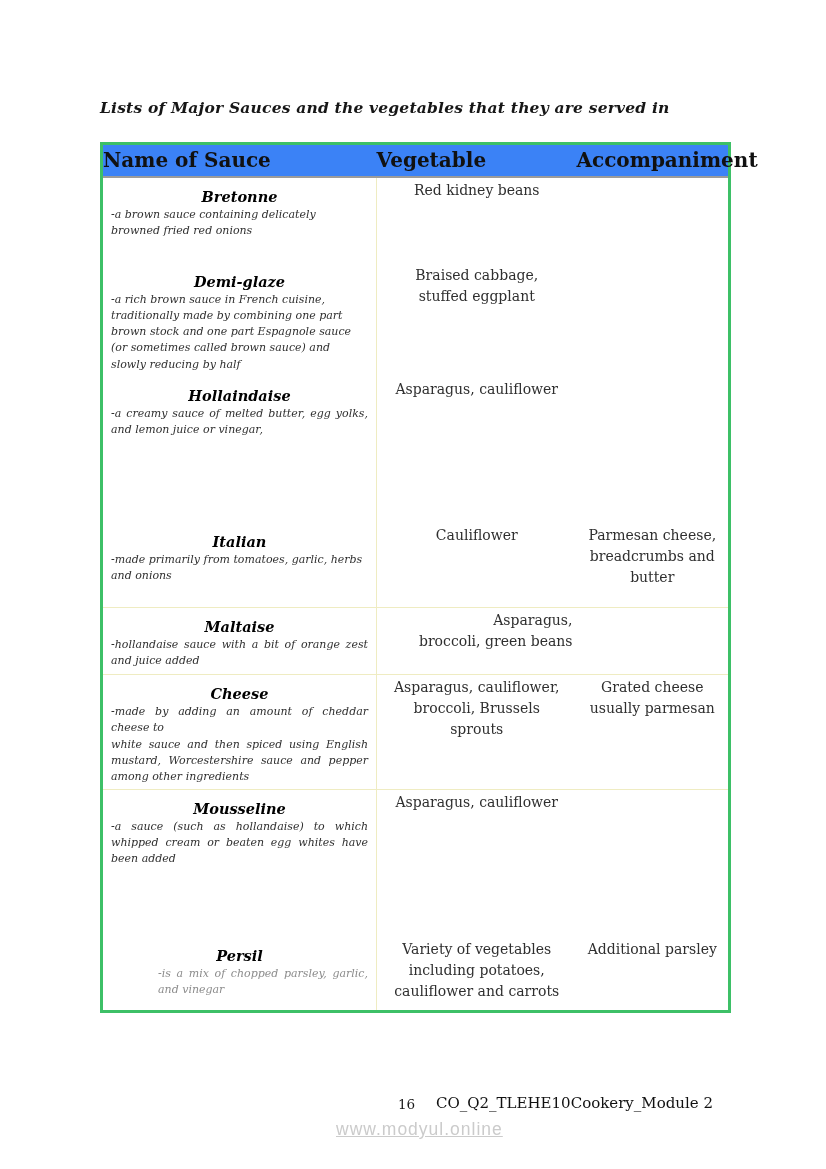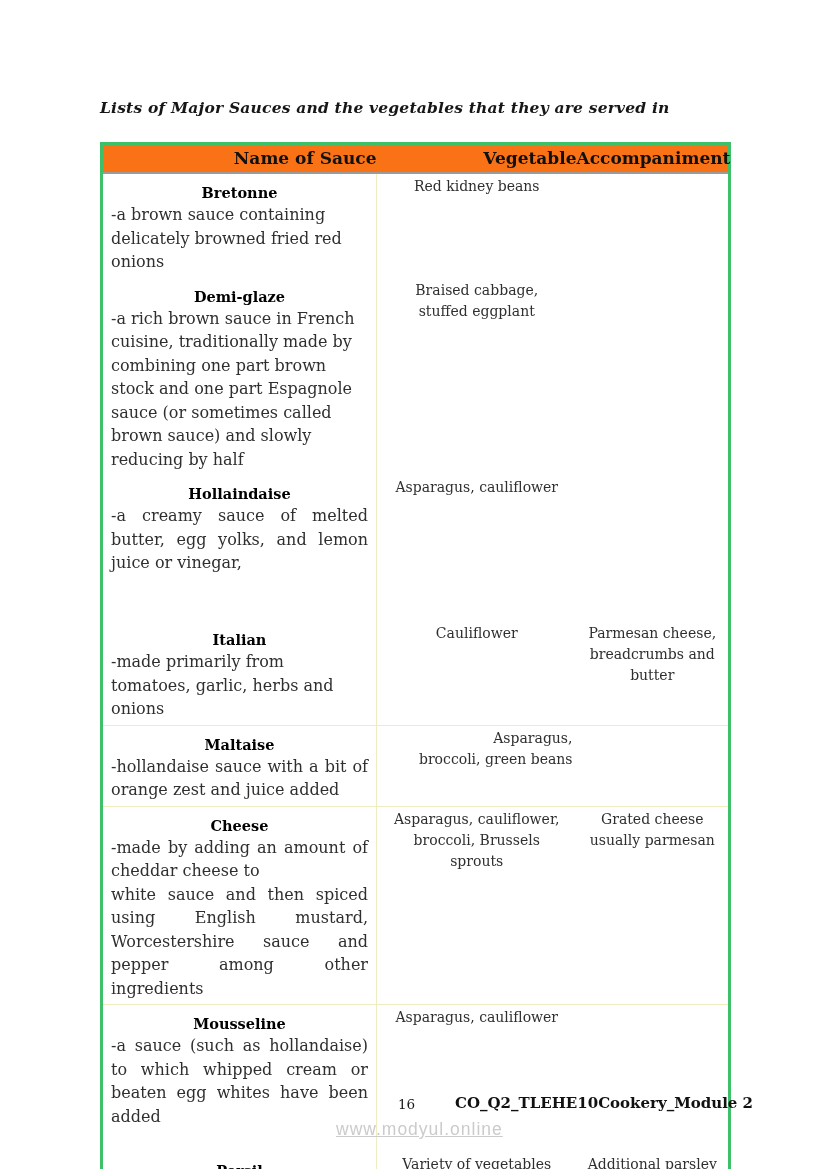--- a/index.html
+++ b/index.html
@@ -6,49 +6,49 @@
   html,body { background:#ffffff; }
   body { width:826px; height:1169px; font-family:"DejaVu Serif", serif; }
   .page { position:relative; width:808px; height:1169px; background:#ffffff; overflow:hidden; }
 
   .doc-title { position:absolute; left:100px; top:98px; font-size:15.5px; font-weight:bold;
                font-style:italic; color:#161616; letter-spacing:0.2px; }
 
   .sauce-table { position:absolute; left:100px; top:142px; width:628px;
                  border-collapse:collapse; table-layout:fixed;
                  border:3px solid #3dc067; }
-  .sauce-table th { background:#f97316; border-bottom:2px solid #9b9b9b;
-                    font-size:17px; font-weight:bold; color:#111;
-                    padding:3px 0 4px; text-align:right; }
+  .sauce-table th { background:#3b82f6; border-bottom:2px solid #9b9b9b;
+                    font-size:20px; font-weight:bold; color:#111;
+                    padding:3px 0 4px; text-align:left; }
   .sauce-table td { vertical-align:top; }
   td.c1 { border-right:1px solid #efecc2; padding:2px 8px 4px; }
   td.c2 { padding:2px 4px 4px; text-align:center; }
   td.c3 { padding:2px 6px 4px; text-align:center; }
   tr.sep > td { border-top:1px solid #efecc2; }
 
-  .sauce-name { text-align:center; font-weight:bold; font-size:14.5px; color:#000; padding-top:8px; }
-  .sauce-desc { font-size:16px; line-height:1.47; color:#2f2f2f; margin-top:2px; white-space:pre-line; }
+  .sauce-name { text-align:center; font-weight:bold; font-size:14.5px; color:#000; padding-top:8px;font-style:italic; }
+  .sauce-desc { font-size:11px; line-height:1.47; color:#2f2f2f; margin-top:2px; white-space:pre-line;font-style:italic; }
   .just { text-align:justify; }
   .gray { color:#8c8c8c;margin-left:47px; }
   .cell-text { font-size:14px; line-height:1.5; color:#2f2f2f; white-space:pre-line; }
   td.c2.left { text-align:right; padding-left:8px; }
 
   tbody tr:nth-child(1) { height:28px; }
   tbody tr:nth-child(2) { height:86px; }
   tbody tr:nth-child(3) { height:91px; }
   tbody tr:nth-child(4) { height:146px; }
   tbody tr:nth-child(5) { height:85px; }
   tbody tr:nth-child(6) { height:67px; }
   tbody tr:nth-child(7) { height:65px; }
   tbody tr:nth-child(8) { height:147px; }
   tbody tr:nth-child(9) { height:75px; }
   tbody tr:nth-child(10){ height:63px; }
 
   .footer-pageno { position:absolute; left:398px; top:1096px; font-size:13.5px; color:#1a1a1a; }
-  .footer-module { position:absolute; left:455px; top:1094px; font-size:15px; font-weight:bold; color:#111; }
+  .footer-module { position:absolute; left:436px; top:1094px; font-size:15px; font-weight:normal; color:#111; }
   .watermark { position:absolute; left:336px; top:1119px; font-size:17.5px; letter-spacing:1px;
                color:#cbcbcb; font-family:"Liberation Sans", sans-serif;text-decoration:underline; }
 </style>
 </head>
 <body>
 
 <div class="page">
 
   <div class="doc-title">Lists of Major Sauces and the vegetables that they are served in</div>
 

